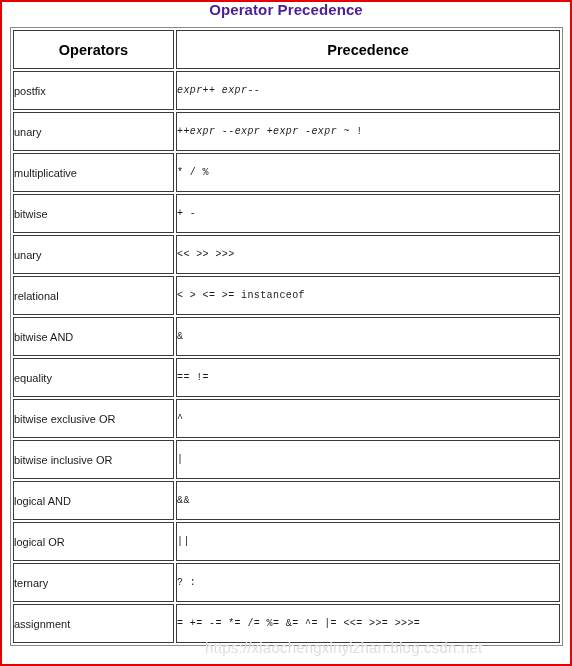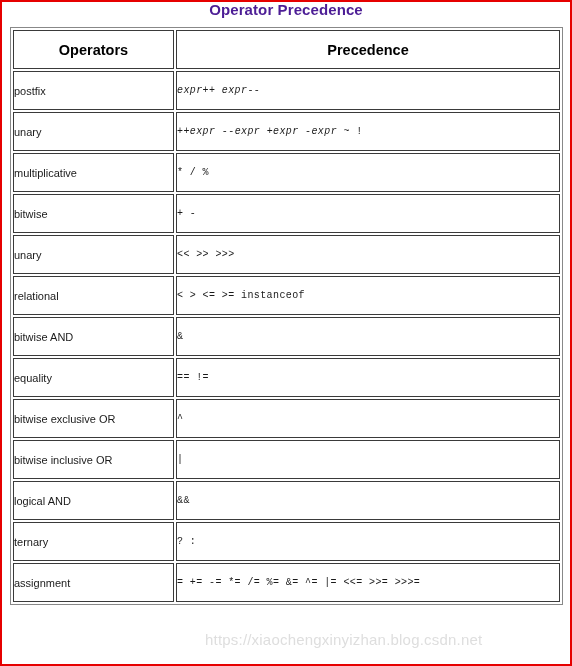--- a/index.html
+++ b/index.html
@@ -93,21 +93,21 @@
   }
 
   td.prec-cell .expr {
     font-style: italic;
   }
 
   
   #watermark {
     position: absolute;
     left: 203px;
-    bottom: 16px;
+    bottom: 8px;
     font-family: "Liberation Sans", sans-serif;
     font-size: 15px;
     color: #dedede;
     white-space: nowrap;
     pointer-events: none;
     letter-spacing: 0.2px;
   }
 </style>
 </head>
 <body>
@@ -167,20 +167,24 @@
           </tr>
           <tr>
             <td class="op-cell">bitwise inclusive OR</td>
             <td class="prec-cell">|</td>
           </tr>
           <tr>
             <td class="op-cell">logical AND</td>
             <td class="prec-cell">&amp;&amp;</td>
           </tr>
           <tr>
+            <td class="op-cell">logical OR</td>
+            <td class="prec-cell">||</td>
+          </tr>
+          <tr>
             <td class="op-cell">ternary</td>
             <td class="prec-cell">? :</td>
           </tr>
           <tr>
             <td class="op-cell">assignment</td>
             <td class="prec-cell">= += -= *= /= %= &amp;= ^= |= &lt;&lt;= &gt;&gt;= &gt;&gt;&gt;=</td>
           </tr>
         </tbody>
     </table>
   </div>

